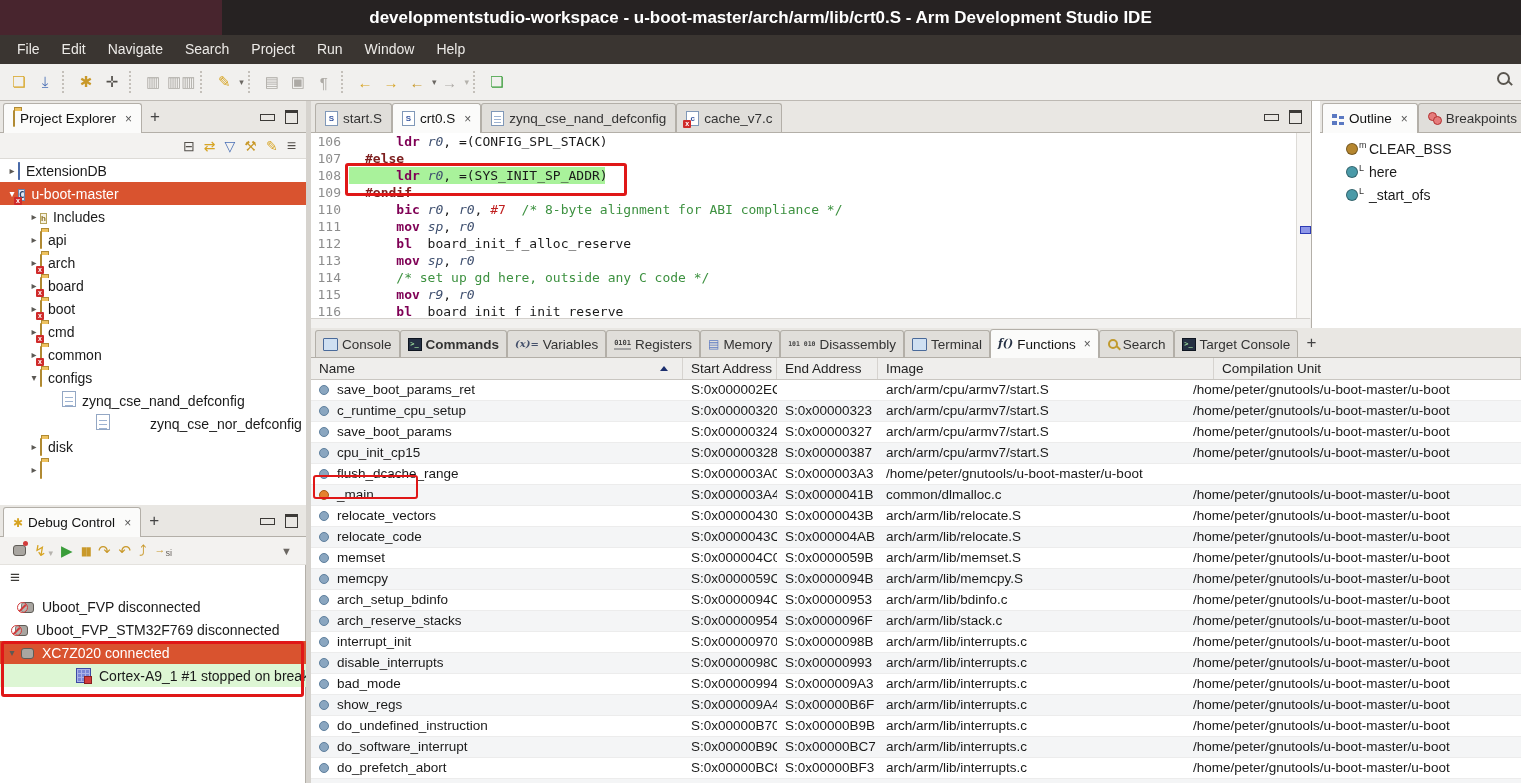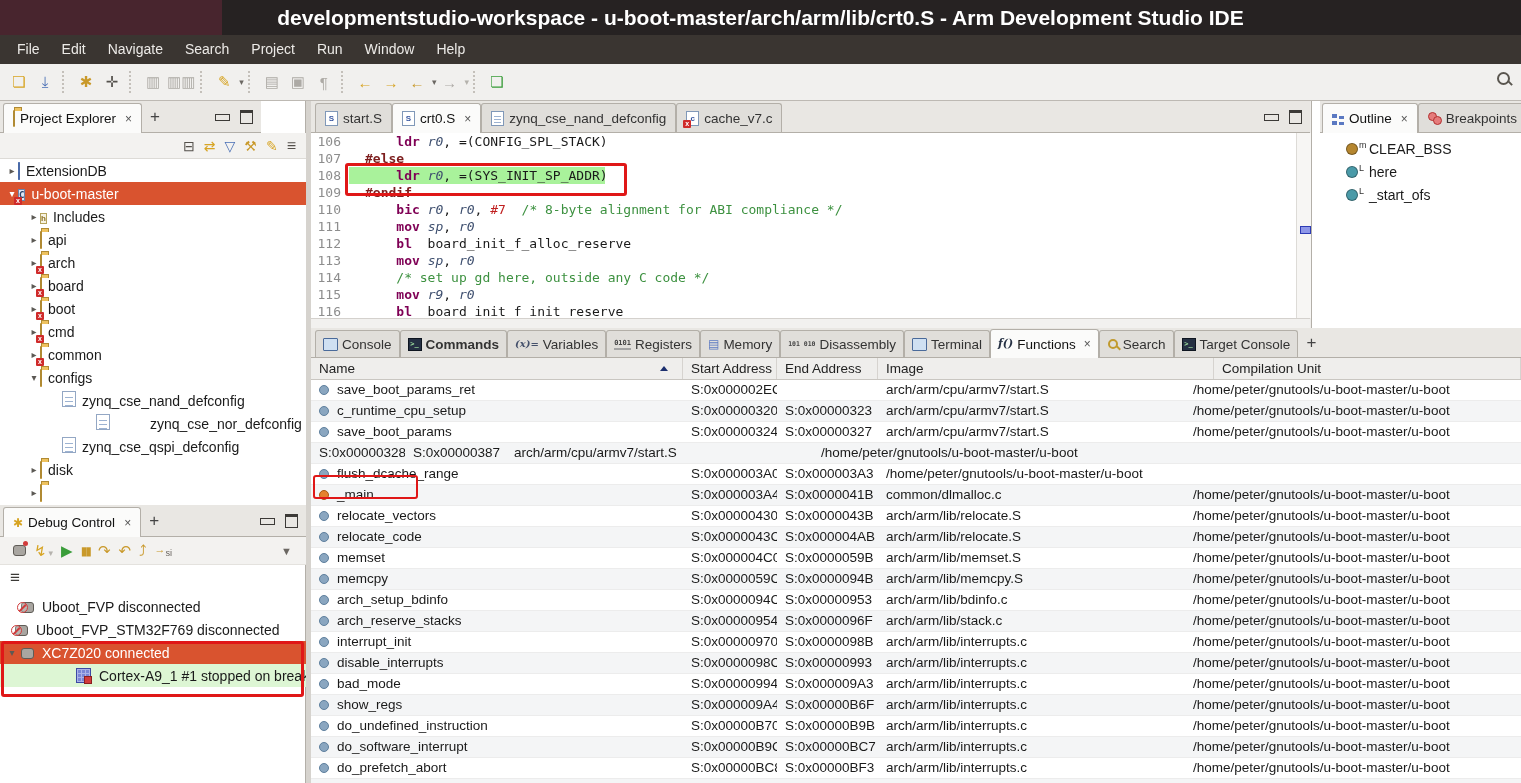--- a/index.html
+++ b/index.html
@@ -2,21 +2,21 @@
 <html><head>
 <meta charset="utf-8">
 <style>
   html,body{margin:0;padding:0;background:#555;}
   #screen{position:relative;width:1521px;height:783px;background:#edebe8;
     font-family:"Liberation Sans",sans-serif;overflow:hidden;color:#1a1a1a;}
   
   #titlebar{position:absolute;left:0;top:0;width:1521px;height:35px;background:#262222;}
   #titlebar .corner{position:absolute;left:0;top:0;width:222px;height:35px;background:#48252e;}
   #titlebar .ttl{position:absolute;left:0;top:0;width:100%;height:35px;line-height:35px;
-    text-align:center;color:#fff;font-weight:bold;font-size:21px;}
+    text-align:center;color:#fff;font-weight:bold;font-size:17px;}
   #menubar{position:absolute;left:0;top:35px;width:1521px;height:29px;background:#3a3531;display:flex;align-items:center;padding-left:6px;box-sizing:border-box;}
   #menubar .mi{color:#eceae7;font-size:14px;padding:0 11px;line-height:29px;cursor:default;}
   #toolbar{position:absolute;left:0;top:64px;width:1521px;height:37px;background:#f1f0ee;border-bottom:1px solid #bdb9b3;display:flex;align-items:center;box-sizing:border-box;padding-left:6px;}
   .tbtn{display:inline-flex;align-items:center;justify-content:center;min-width:24px;height:26px;margin:0 1px;font-size:15px;}
   .tsep{width:5px;height:22px;margin:0 4px;border-left:2px dotted #c4c0ba;}
   .gold{color:#d7a423;} .goldd{color:#c9992a;} .gray{color:#adaaa5;} .blue{color:#4a6fb5;}
   .green{color:#3a9d3a;} .dk{color:#55514c;}
   .dd{font-size:9px;color:#6b6762;margin-left:2px;}
   .dd.dis{color:#b5b2ad;}
   #tb-search{position:absolute;right:8px;top:72px;width:16px;height:16px;}
@@ -27,21 +27,21 @@
   .ptab{display:inline-flex;align-items:center;gap:5px;padding:0 9px;height:28px;font-size:13.5px;
     border:1px solid #b3afa8;border-bottom:none;border-radius:3px 3px 0 0;background:#e0deda;color:#333;white-space:nowrap;}
   .ptab.active{background:#fbfbfa;color:#111;position:relative;top:1px;height:29px;}
   .ptab .x{margin-left:4px;color:#555;font-size:12px;}
   .plus{font-size:17px;color:#444;padding:0 8px;align-self:center;}
   .winbtns{margin-left:auto;display:flex;gap:10px;align-self:center;padding-right:8px;}
   .minb{width:13px;height:5px;border:1.5px solid #3c3a37;margin-top:4px;}
   .maxb{width:11px;height:10px;border:1.5px solid #3c3a37;border-top-width:3px;}
   
   #pe{position:absolute;left:0;top:101px;width:306px;height:404px;background:#fff;border-right:1px solid #b3afa8;box-sizing:border-box;}
-  #pe-tabs{left:0;top:0;width:261px;height:32px;padding-left:3px;align-items:flex-end;}
+  #pe-tabs{left:0;top:0;width:306px;height:32px;padding-left:3px;align-items:flex-end;}
   #pe-tools{position:absolute;left:0;top:32px;width:306px;height:26px;background:#f3f2f0;border-bottom:1px solid #dddbd7;display:flex;justify-content:flex-end;align-items:center;gap:9px;padding-right:10px;box-sizing:border-box;font-size:14px;}
   #pe-tree{position:absolute;left:0;top:58px;width:306px;height:346px;overflow:hidden;background:#fff;}
   .trow{display:flex;align-items:center;height:23px;font-size:14px;white-space:nowrap;}
   .trow.sel{background:#d9532f;color:#fff;}
   .tarrow{width:12px;text-align:center;font-size:10px;color:#5c5954;flex:none;}
   .trow.sel .tarrow{color:#fff;}
   .tlabel{margin-left:6px;}
   .iconwrap{position:relative;flex:none;display:inline-block;}
   .icon-folder{width:15px;height:11px;background:#eec25f;border:1px solid #b08a33;border-radius:1px;position:relative;margin-top:2px;}
   .icon-folder:before{content:"";position:absolute;top:-4px;left:0;width:6px;height:3px;background:#eec25f;border:1px solid #b08a33;border-bottom:none;}
@@ -259,25 +259,20 @@
         <div class="trow" style="padding-left: 50px;">
           <span class="tarrow"></span>
           <span class="iconwrap"><span class="icon-file"></span></span>
           <span class="tlabel">zynq_cse_nand_defconfig</span>
         </div>
         <div class="trow" style="padding-left: 50px; gap: 34px;">
           <span class="tarrow"></span>
           <span class="iconwrap"><span class="icon-file"></span></span>
           <span class="tlabel">zynq_cse_nor_defconfig</span>
         </div>
-        <div class="trow" style="padding-left: 50px;">
-          <span class="tarrow"></span>
-          <span class="iconwrap"><span class="icon-file"></span></span>
-          <span class="tlabel">zynq_cse_qspi_defconfig</span>
-        </div>
         <div class="trow" style="padding-left: 28px;">
           <span class="tarrow">▸</span>
           <span class="iconwrap"><span class="icon-folder"></span></span>
           <span class="tlabel">disk</span>
         </div>
         <div class="trow" style="padding-left: 28px;">
           <span class="tarrow">▸</span>
           <span class="iconwrap"><span class="icon-folder"></span></span>
           <span class="tlabel"></span>
         </div>
@@ -508,20 +503,24 @@
             <div class="fcell fc0">
               <span class="fb"></span>
               <span>save_boot_params</span>
             </div>
             <div class="fcell fc1">S:0x00000324</div>
             <div class="fcell fc2">S:0x00000327</div>
             <div class="fcell fc3">arch/arm/cpu/armv7/start.S</div>
             <div class="fcell fc4">/home/peter/gnutools/u-boot-master/u-boot</div>
           </div>
           <div class="frow alt">
+            <div class="fcell fc0">
+              <span class="fb"></span>
+              <span>cpu_init_cp15</span>
+            </div>
             <div class="fcell fc1">S:0x00000328</div>
             <div class="fcell fc2">S:0x00000387</div>
             <div class="fcell fc3">arch/arm/cpu/armv7/start.S</div>
             <div class="fcell fc4">/home/peter/gnutools/u-boot-master/u-boot</div>
           </div>
           <div class="frow">
             <div class="fcell fc0">
               <span class="fb"></span>
               <span>flush_dcache_range</span>
             </div>

